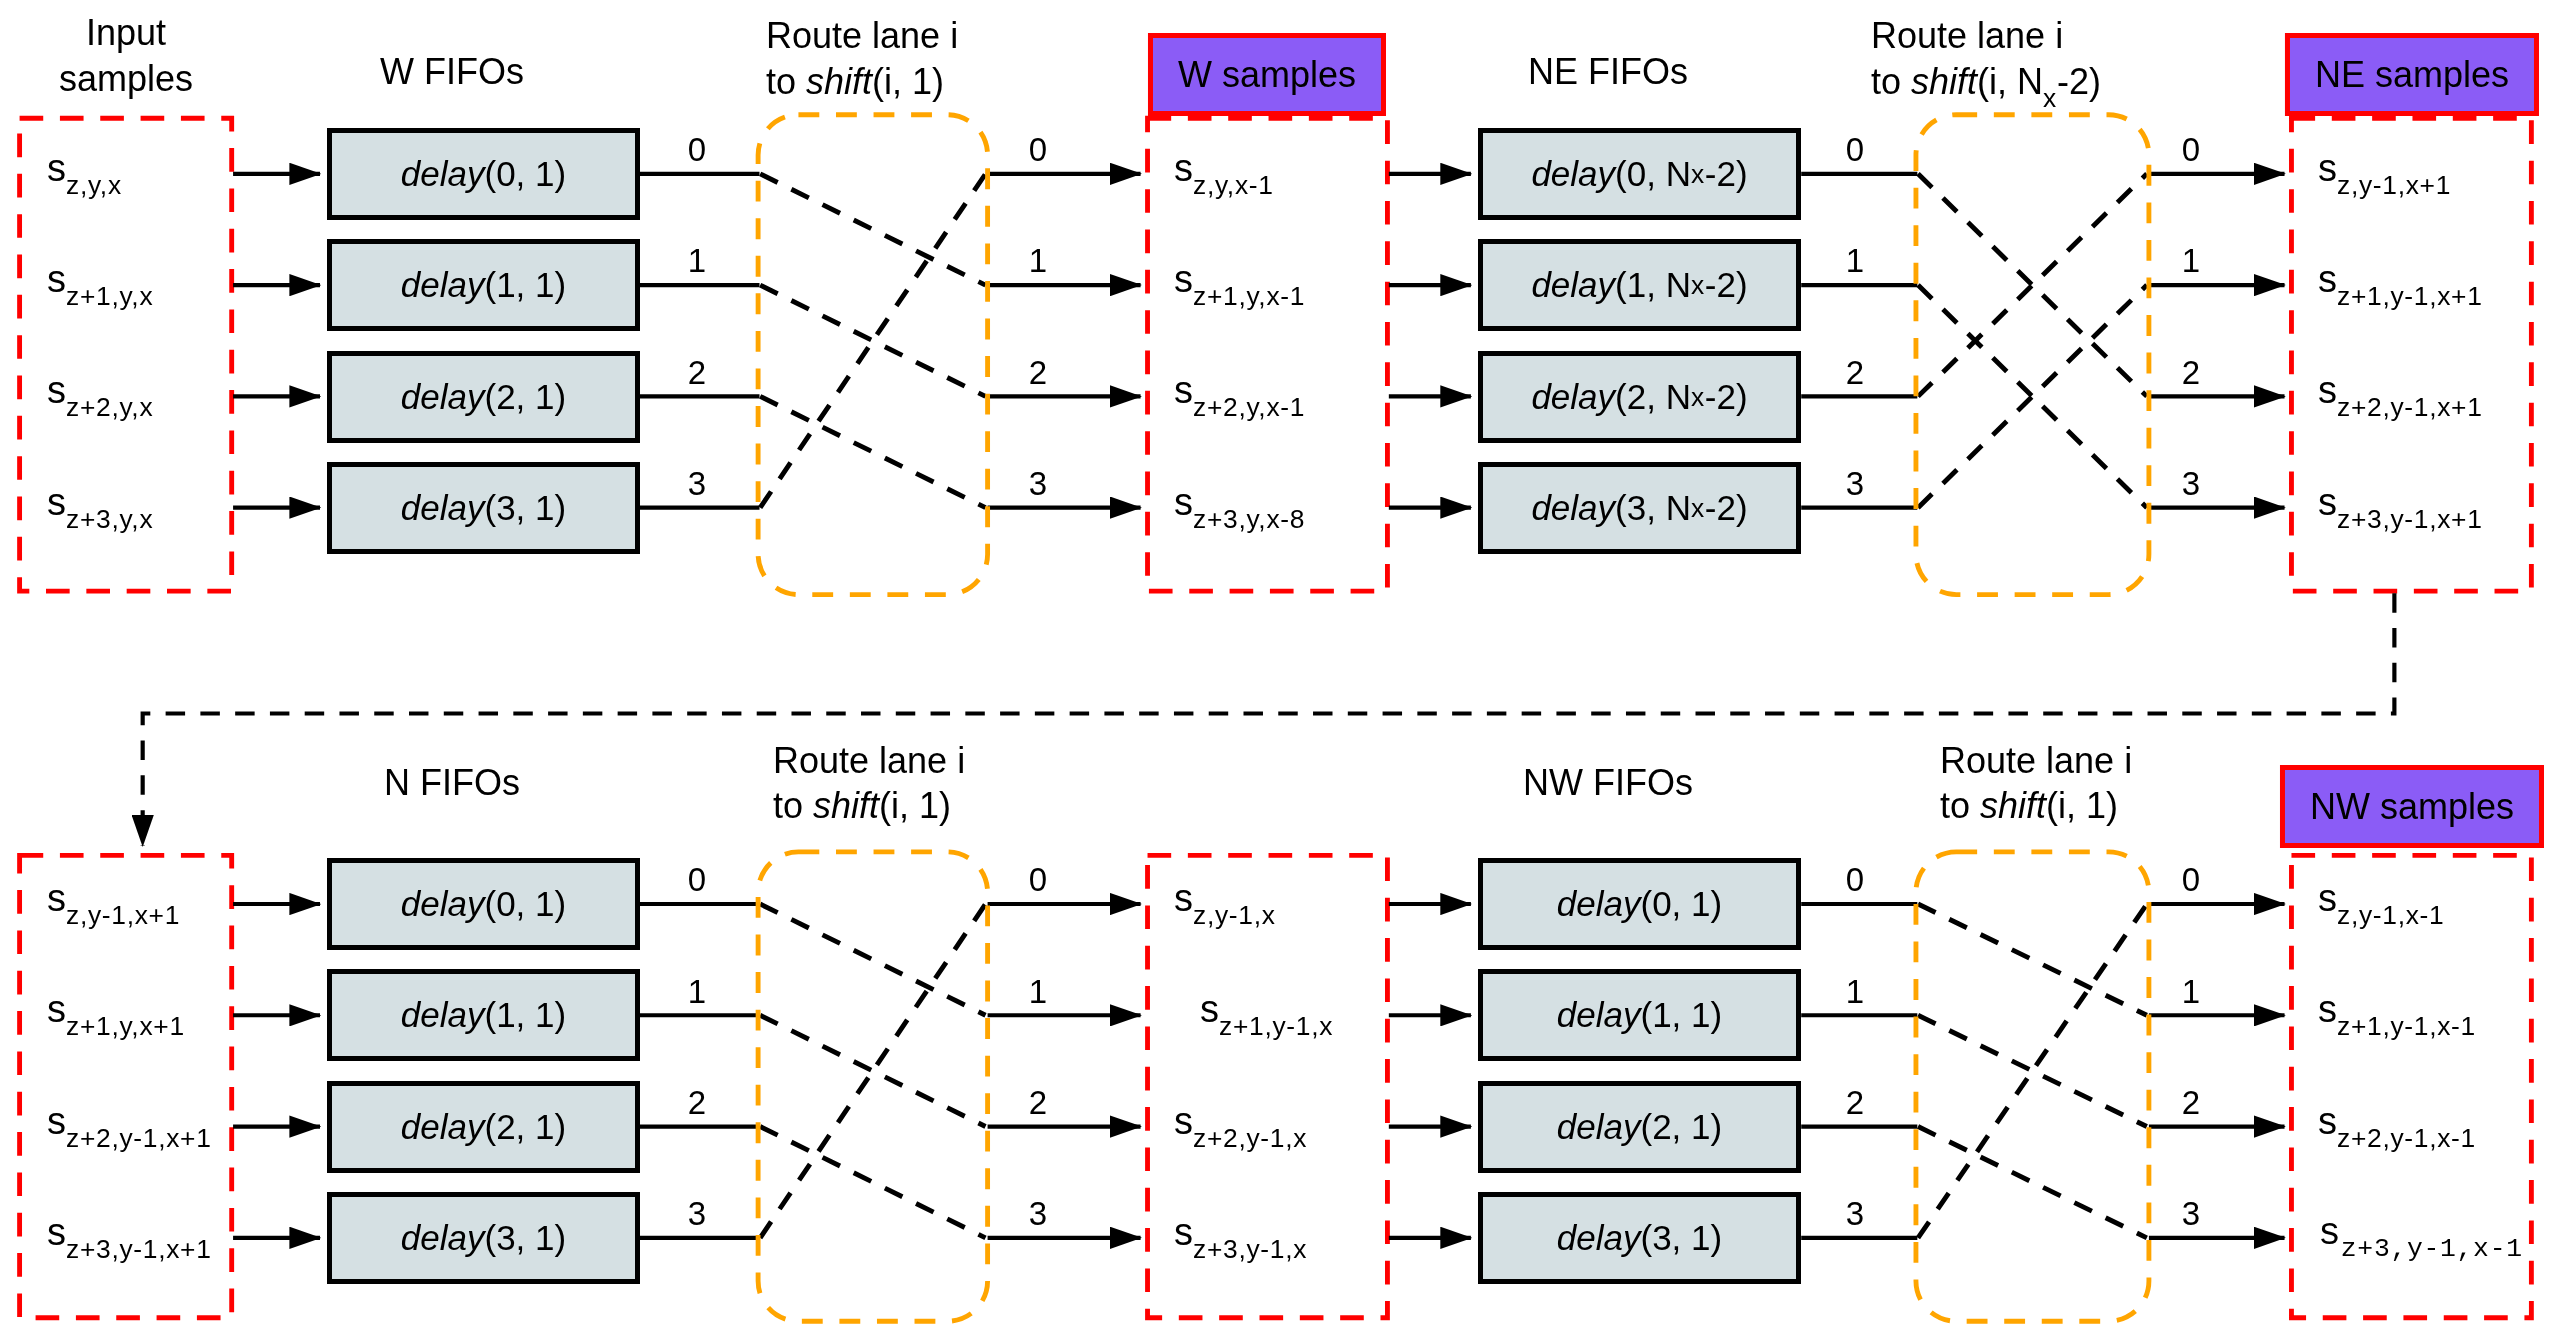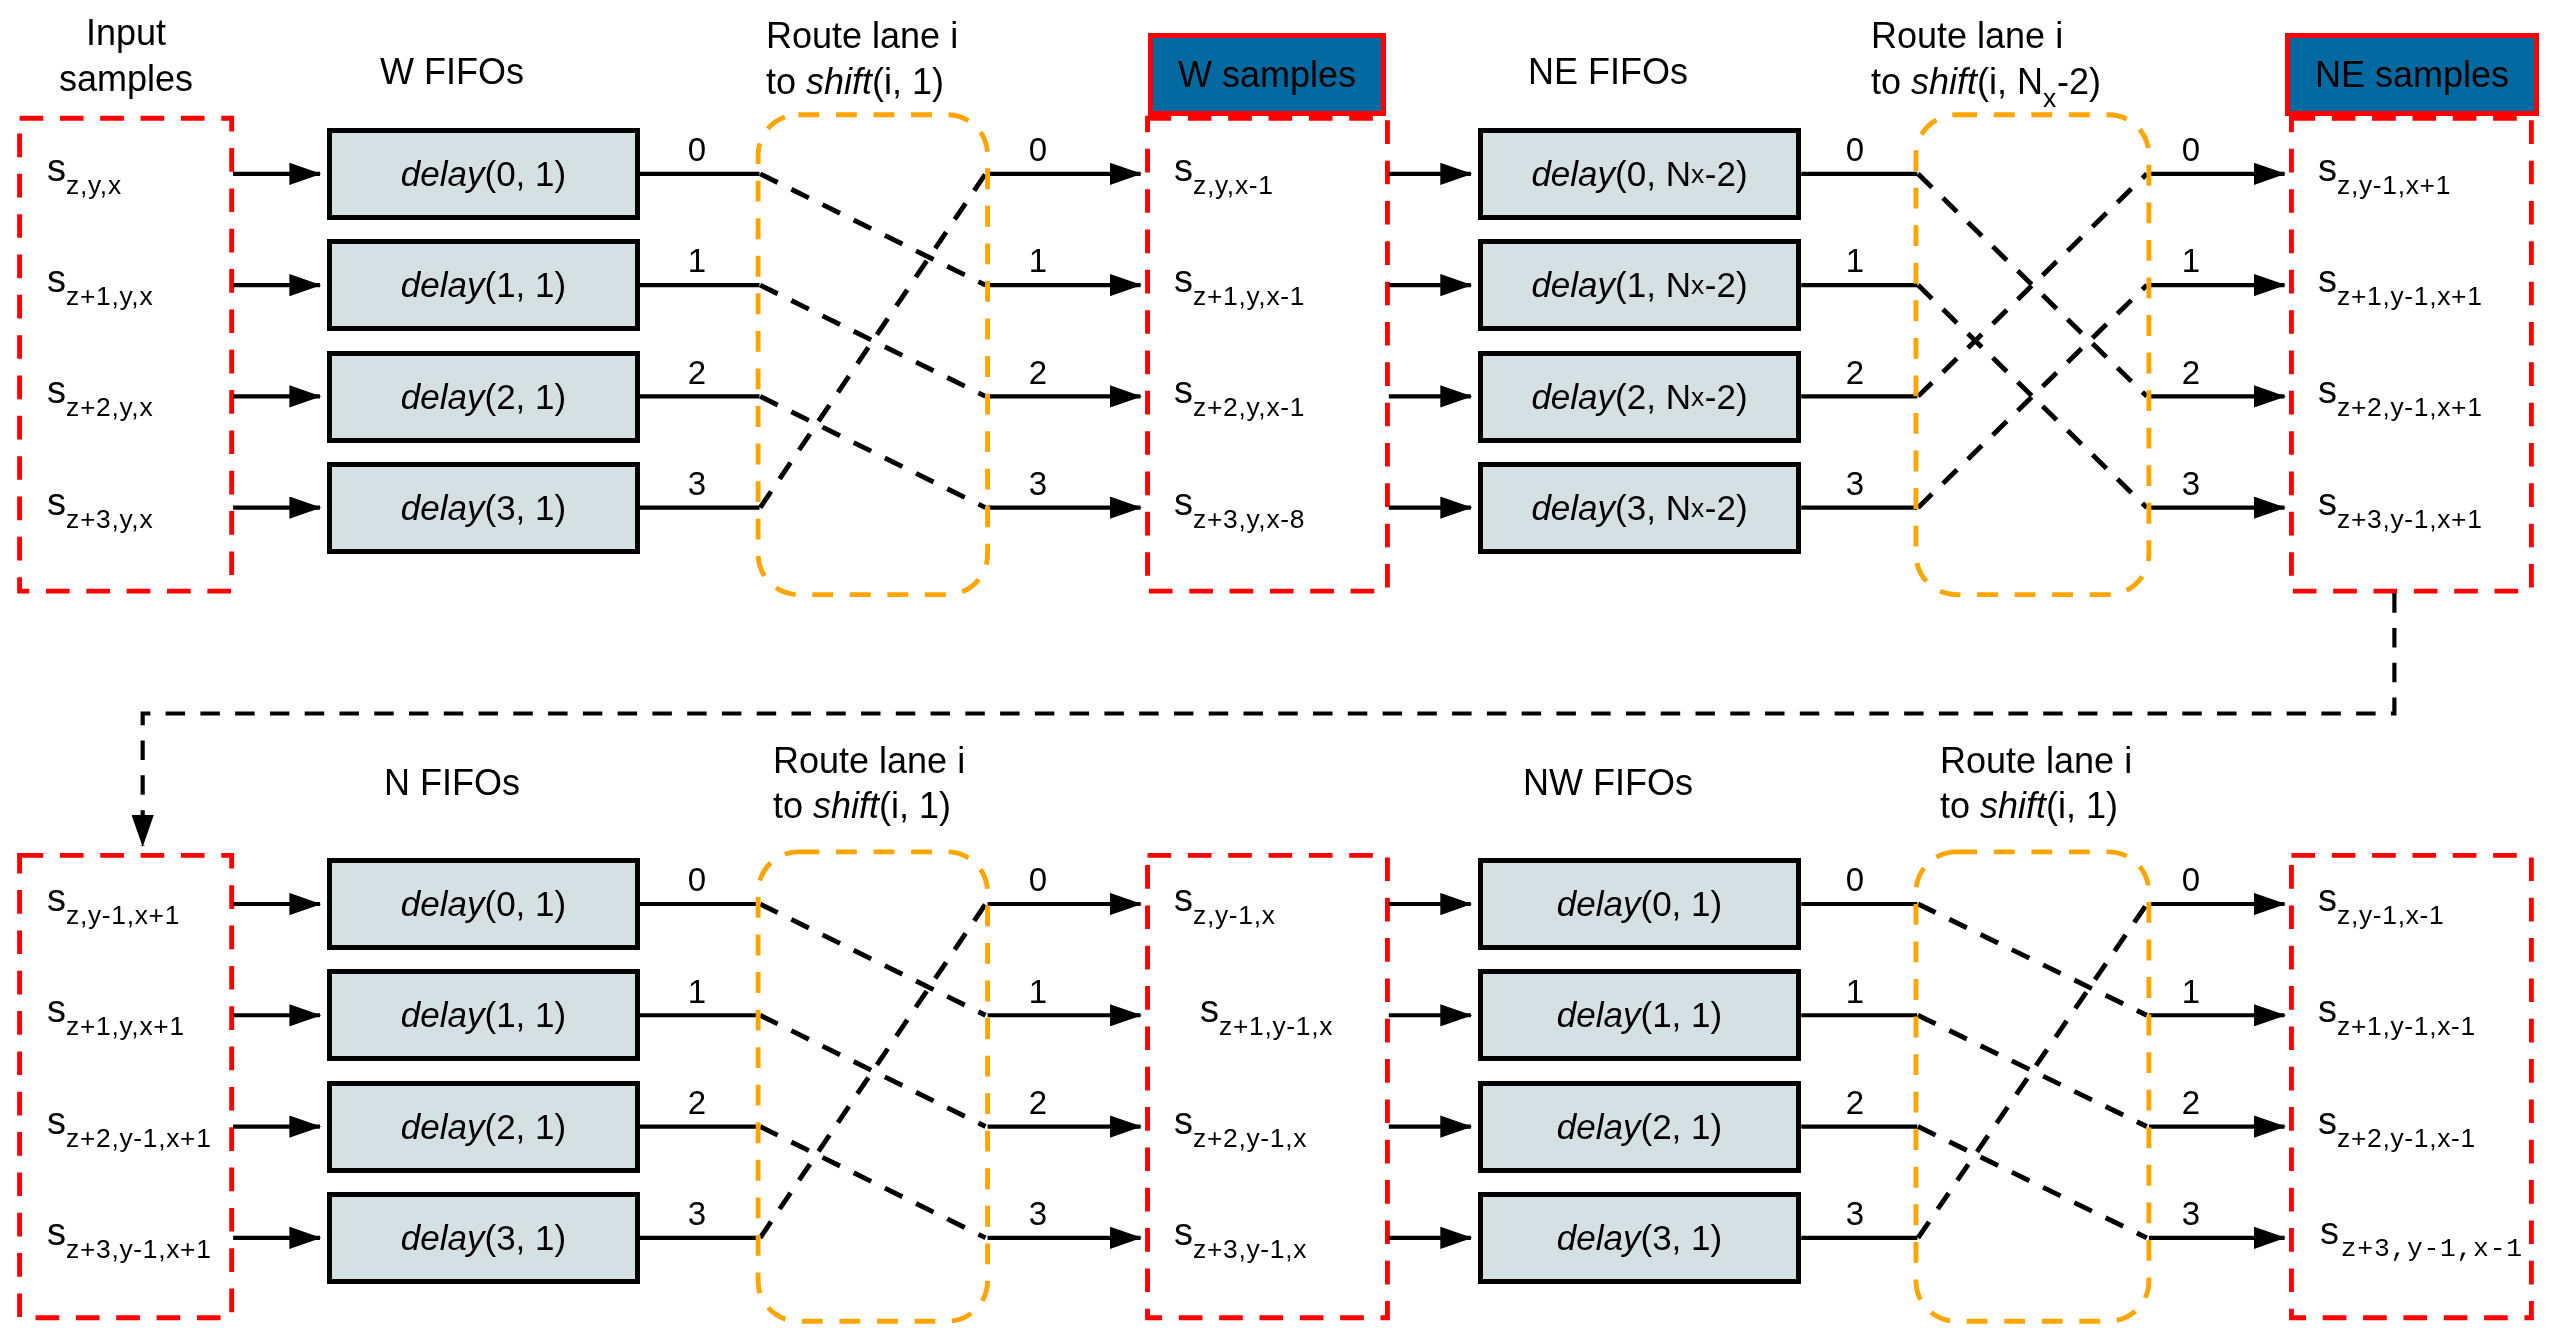--- a/index.html
+++ b/index.html
@@ -10,21 +10,21 @@
   .ctr{transform:translateX(-50%);text-align:left;}
   .title{font-size:36px;line-height:43px;white-space:nowrap;}
   .slabel{font-size:38px;white-space:nowrap;transform:translateY(-50%);}
   .sub{font-size:26.4px;vertical-align:-12.5px;letter-spacing:0.7px;}
   .it{font-style:italic;}
   .fifo{position:absolute;display:flex;align-items:center;justify-content:center;
         border:5.6px solid #000;box-sizing:border-box;font-size:35px;white-space:nowrap;}
   .lanenum{font-size:33px;line-height:36px;}
   .titlebox{position:absolute;display:flex;align-items:center;justify-content:center;
             border:5.6px solid #f00;height:83px;box-sizing:border-box;font-size:36px;
-            padding:12px 25px;white-space:nowrap;transform:translateX(-50%);background:#0369a1;}
+            padding:12px 25px;white-space:nowrap;transform:translateX(-50%);background:#8b5cf6;}
 </style>
 </head>
 <body>
 
 <div class="canvas">
   <svg id="wires" width="2576" height="1331" viewBox="0 0 3704 1914">
     <defs>
       <marker id="arr" markerUnits="userSpaceOnUse" markerWidth="46" markerHeight="32" refX="44" refY="16" orient="auto">
         <path d="M0,0 L46,16 L0,32 Z" fill="#000"></path>
       </marker>
@@ -214,20 +214,21 @@
     <div class="abs fifo" style="left: 327px; top: 1192px; width: 313px; height: 92px; background: rgb(213, 224, 227);">
       <span class="it">delay</span>
       <span>(3, 1)</span>
     </div>
     <div class="abs lanenum ctr" style="left: 697px; top: 1196px;">3</div>
     <div class="abs lanenum ctr" style="left: 1038px; top: 1196px;">3</div>
     <div class="abs slabel" style="left: 1174px; top: 1238px;"><span>s</span><span class="sub">z+3,y-1,x</span></div>
     <div class="abs title ctr" style="left: 1608px; top: 761px;">NW FIFOs</div>
     <div class="abs title" style="left: 1940px; top: 739px;">Route lane i</div>
     <div class="abs title" style="left: 1940px; top: 784px;"><span>to </span><span class="it">shift</span><span>(i, 1)</span></div>
+    <div class="abs titlebox" style="left: 2412px; top: 765px;">NW samples</div>
     <div class="abs fifo" style="left: 1478px; top: 858px; width: 323px; height: 92px; background: rgb(213, 224, 227);">
       <span class="it">delay</span>
       <span>(0, 1)</span>
     </div>
     <div class="abs lanenum ctr" style="left: 1855px; top: 862px;">0</div>
     <div class="abs lanenum ctr" style="left: 2191px; top: 862px;">0</div>
     <div class="abs slabel" style="left: 2318px; top: 904px;"><span>s</span><span class="sub">z,y-1,x-1</span></div>
     <div class="abs fifo" style="left: 1478px; top: 969px; width: 323px; height: 92px; background: rgb(213, 224, 227);">
       <span class="it">delay</span>
       <span>(1, 1)</span>

